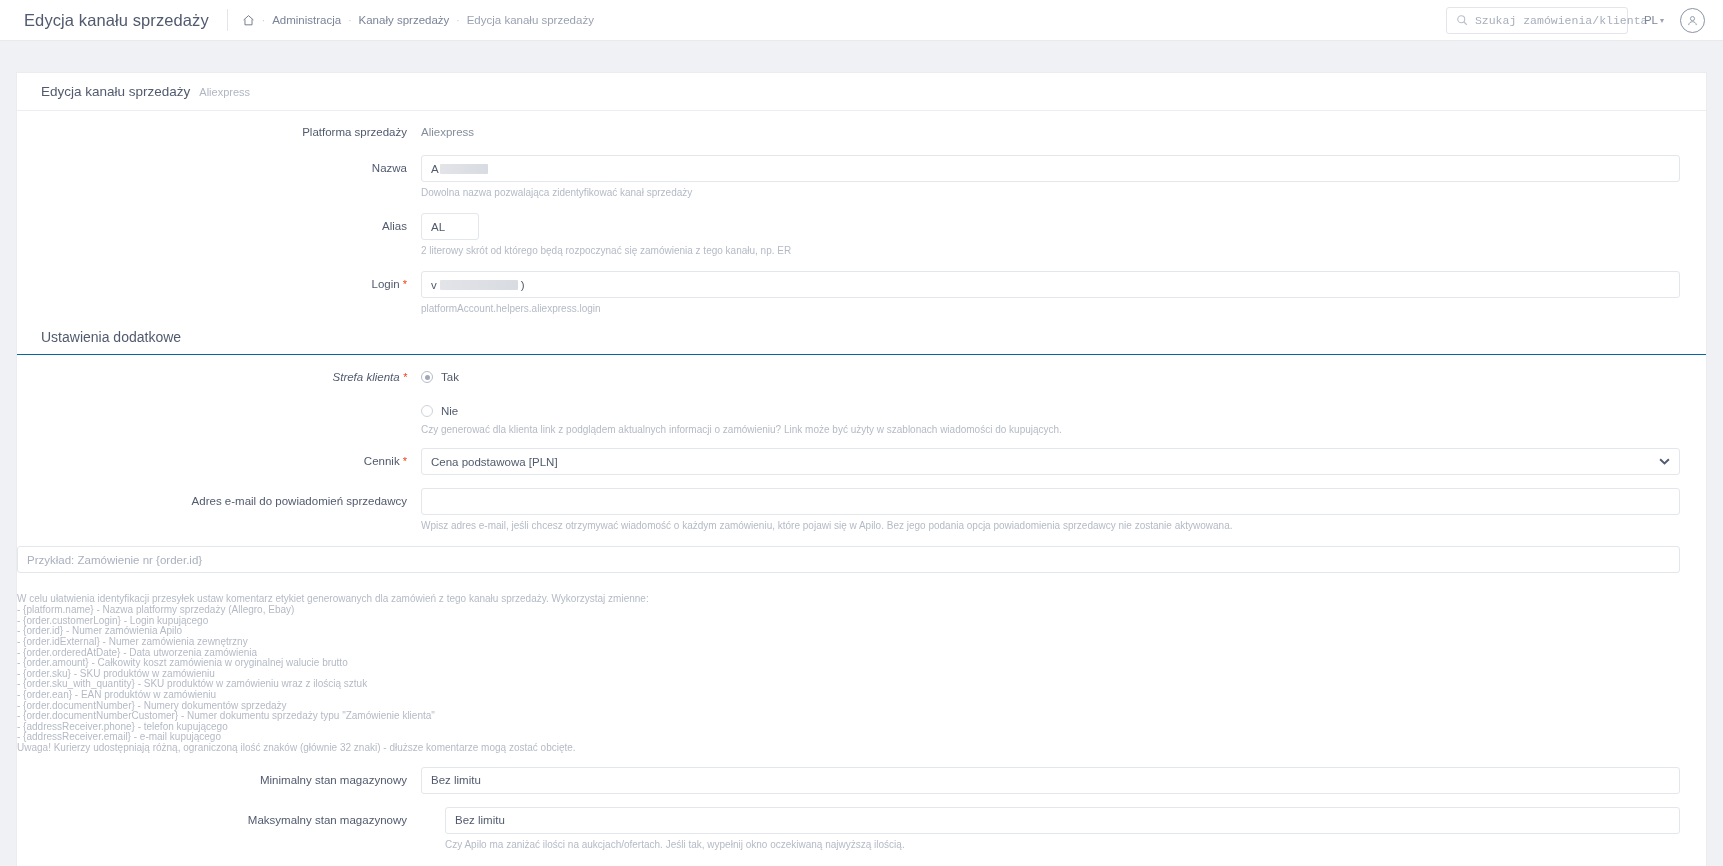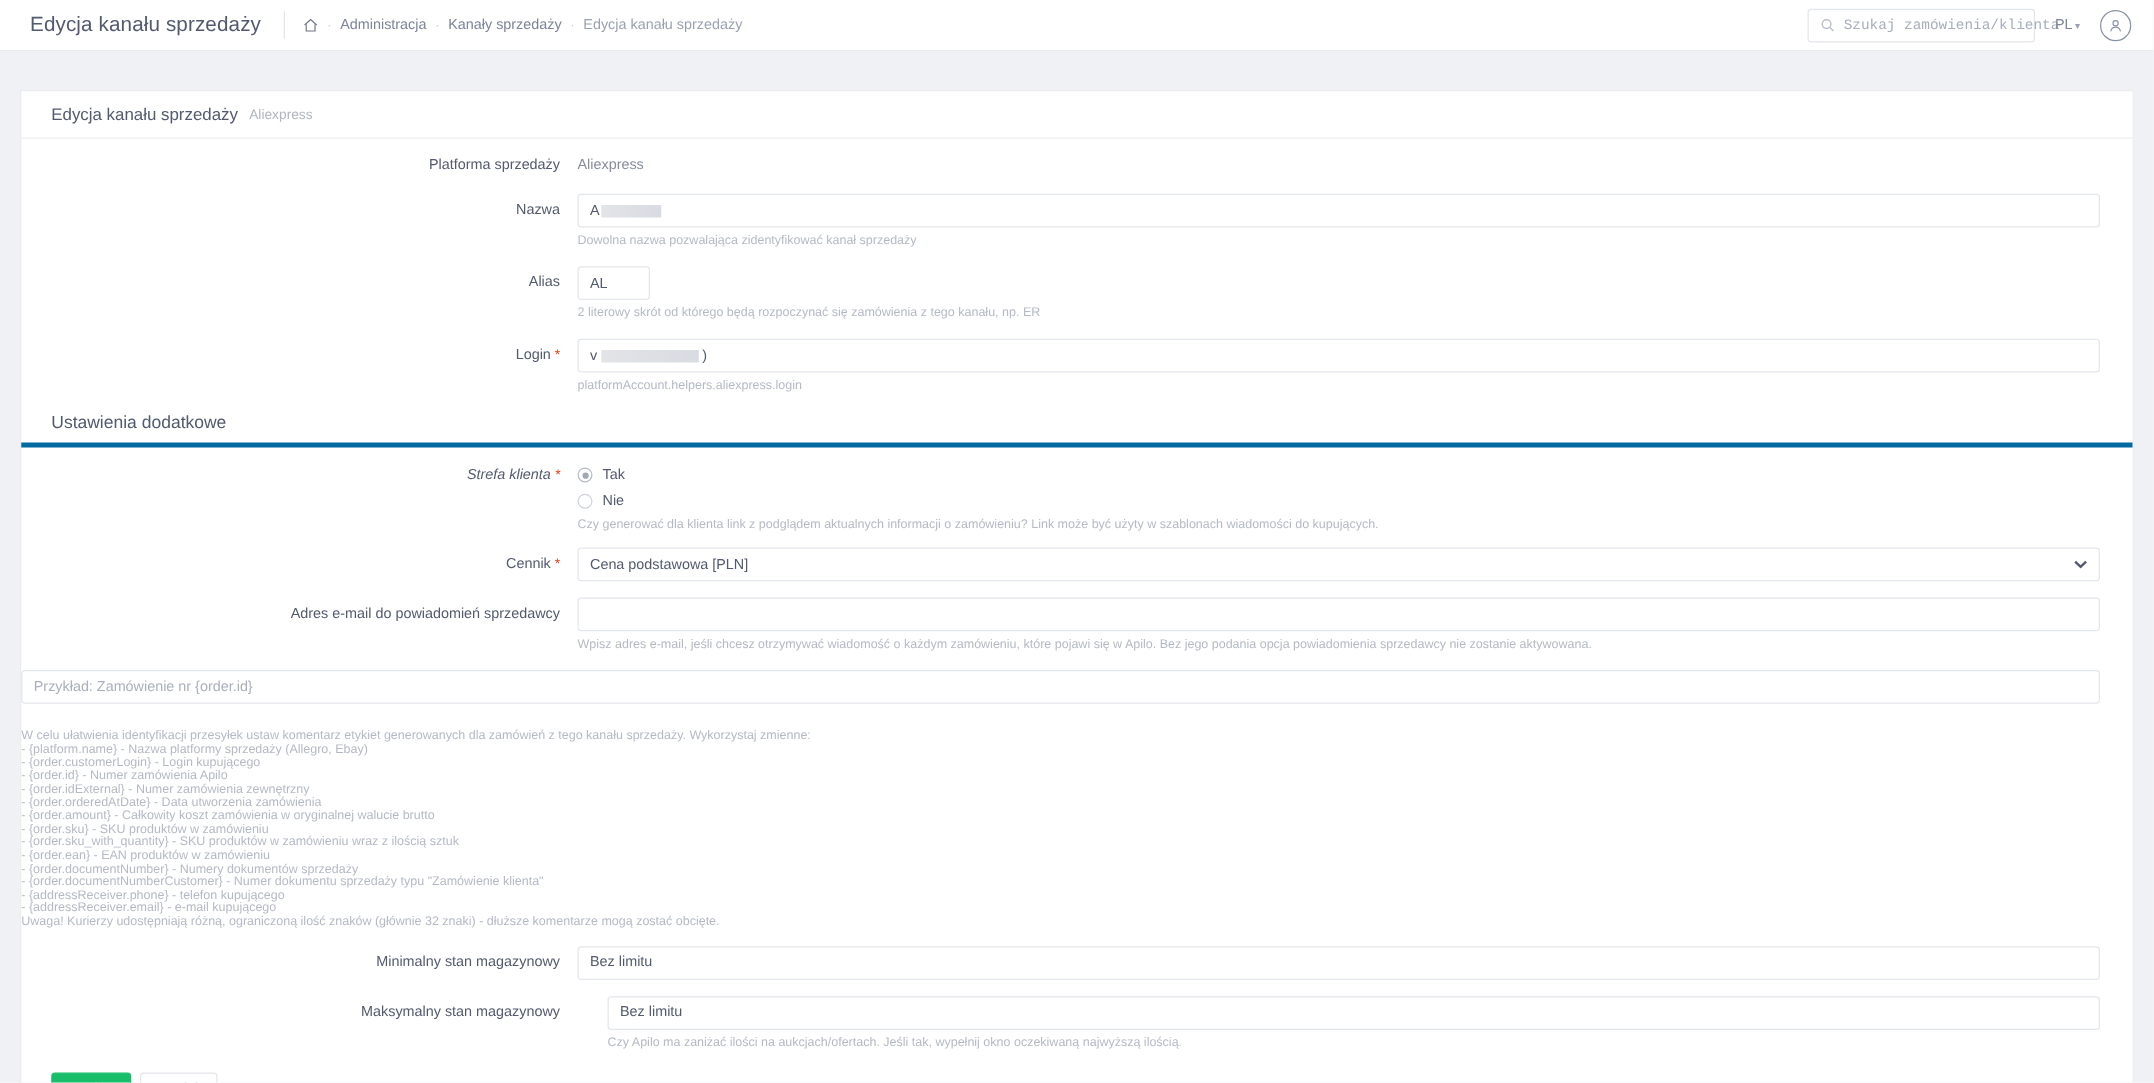--- a/index.html
+++ b/index.html
@@ -107,21 +107,20 @@
   }
   .lbl {
     width: 404px;
     text-align: right;
     padding-right: 14px;
     font-size: 11.5px;
     color: #515a6e;
     line-height: 14px;
     flex: 0 0 404px;
     white-space: nowrap;
-    margin-left: 41px;
   }
   .req { color: #ed4014; font-size: 11px; }
   .fieldcol { flex: 1; padding-right: 26px; min-width: 0; }
 
   .plain-val { font-size: 11.5px; color: #858d9c; line-height: 14px; }
 
   .inp {
     width: 100%;
     height: 27px;
     border: 1px solid #e3e6eb;
@@ -153,21 +152,21 @@
     color: #b4bac5;
     line-height: 14px;
     margin-top: 4px;
     white-space: nowrap;
   }
 
   
   .section {
     margin: 8px 0 0 0;
     padding: 0 0 9px 24px;
-    border-bottom: 4px solid #0369a1;
+    border-bottom: 1px solid #0369a1;
     font-size: 14px;
     color: #515a6e;
   }
   .section-pad { height: 13px; }
 
   
   .radio-line {
     display: flex; align-items: center;
     gap: 8px;
     height: 18px;
@@ -318,21 +317,21 @@
 
       <div class="row" style="margin-bottom:11px;">
         <div class="lbl" style="padding-top:2px;font-style:italic;">
           <span>Strefa klienta</span><span class="req">&nbsp;*</span>
         </div>
         <div class="fieldcol">
           <div class="radio-line">
             <span class="radio on"></span>
             <span class="radio-txt">Tak</span>
           </div>
-          <div class="radio-line" style="margin-top:3px;">
+          <div class="radio-line" style="margin-top:16px;">
             <span class="radio"></span>
             <span class="radio-txt">Nie</span>
           </div>
           <div class="hint" style="margin-top:3px;">Czy generować dla klienta link z podglądem aktualnych informacji o zamówieniu? Link może być użyty w szablonach wiadomości do kupujących.</div>
         </div>
       </div>
 
       <div class="row" style="margin-bottom:13px;">
         <div class="lbl" style="padding-top:6px;">
           <span>Cennik</span><span class="req">&nbsp;*</span>

